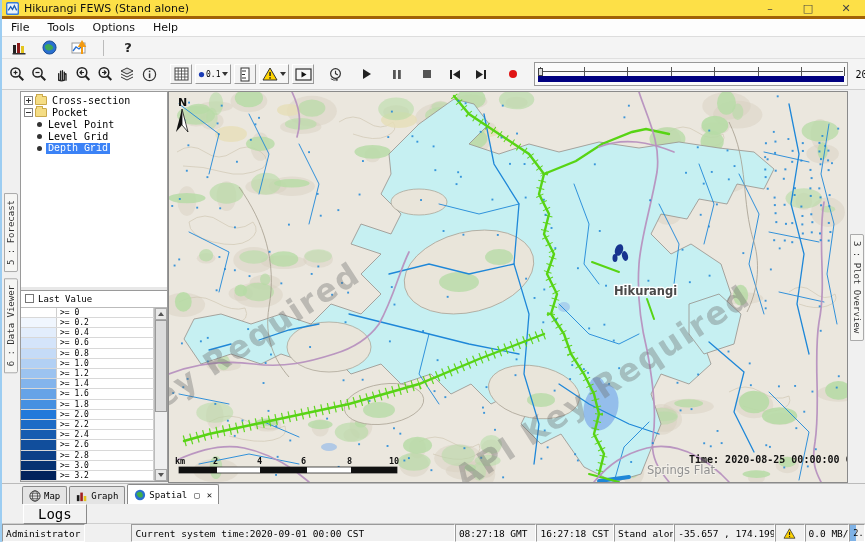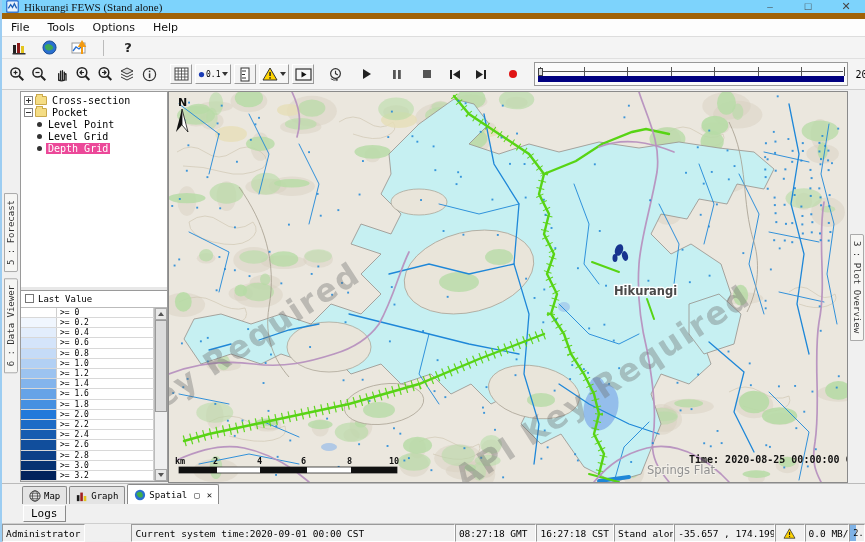--- a/index.html
+++ b/index.html
@@ -4,21 +4,21 @@
 <style>
   * { margin:0; padding:0; box-sizing:border-box; }
   html,body { width:865px; height:542px; overflow:hidden; }
   body {
     font-family:"DejaVu Sans", "Liberation Sans", sans-serif;
     background:#f0f0f0; color:#000; font-size:12px;
     border-left:2px solid #9ccdf2;
     display:flex; flex-direction:column;
   }
   
-  .titlebar { height:19px; background:#7dd3fc; display:flex; align-items:center; border-bottom:6px solid #a16207;font-family:Liberation Serif, serif; }
+  .titlebar { height:19px; background:#fde047; display:flex; align-items:center; border-bottom:3px solid #a16207; }
   .app-icon { width:13px; height:13px; margin:0 5px 0 4px; flex:0 0 auto; }
   .title-text { font-size:11px; color:#111; }
   .win-controls { margin-left:auto; display:flex; }
   .win-btn { width:38px; text-align:center; font-size:11px; color:#444; line-height:19px; }
   
   .menubar { height:18px; background:#fdfdfd; display:flex; align-items:center; border-bottom:1px solid #ddd; }
   .menu-item { padding:0 9px; font-size:11px; line-height:18px; color:#111; }
   
   .toolbar1 { height:22px; display:flex; align-items:center; gap:8px; padding-left:6px; background:#f4f4f4; border-bottom:1px solid #e0e0e0; }
   .toolbar2 { height:31px; display:flex; align-items:center; background:#f4f4f4; border-bottom:1px solid #cfcfcf; padding-left:4px; }
@@ -48,21 +48,21 @@
   .treebox { height:198px; border-bottom:3px solid #e8e8e8; overflow:hidden; background:#fff; padding:3px 0 0 2px;
              font-family:"DejaVu Sans Mono", monospace; font-size:10px; }
   .trow { display:flex; align-items:center; height:12px; margin-bottom:0; white-space:nowrap; }
   .texp { width:9px; height:9px; border:1px solid #848484; background:#fff; margin:0 2px 0 1px; position:relative; flex:0 0 auto; }
   .texp::before { content:""; position:absolute; left:1px; right:1px; top:3px; height:1px; background:#333; }
   .texp.plus::after { content:""; position:absolute; top:1px; bottom:1px; left:3px; width:1px; background:#333; }
   .tfolder { width:12px; height:9px; background:#f5dd84; border:1px solid #caa94c; border-radius:1px 1px 0 0; margin-right:3px; flex:0 0 auto; position:relative; }
   .tfolder::before { content:""; position:absolute; top:-3px; left:0; width:5px; height:2px; background:#f5dd84; border:1px solid #caa94c; border-bottom:none; }
   .tbullet { width:5px; height:5px; border-radius:50%; background:#333; margin:0 4px 0 14px; flex:0 0 auto; }
   .tlabel { padding:0 2px; }
-  .tlabel.selected { background:#ec4899; color:#fff; }
+  .tlabel.selected { background:#3b82f6; color:#fff;font-family:Liberation Mono, monospace; }
   
   .legendbox { flex:1; display:flex; flex-direction:column; border-top:1px solid #9a9a9a; background:#fff; min-height:0; }
   .legend-head { height:17px; display:flex; align-items:center; border-bottom:1px solid #bbb; padding-left:4px;
                  font-family:"DejaVu Sans Mono", monospace; font-size:9px; }
   .chk { width:9px; height:9px; border:1px solid #777; background:#fff; margin-right:4px; flex:0 0 auto; }
   .legend-body { flex:1; display:flex; min-height:0; }
   .legend-rows { flex:1; display:flex; flex-direction:column; }
   .legend-row { display:flex; height:10.2px; flex:0 0 auto; border-bottom:1px solid #d8d8d8; }
   .legend-swatch { width:36px; border-right:1px solid #cfcfcf; flex:0 0 auto; }
   .legend-label { flex:1; font-family:"DejaVu Sans Mono", monospace; font-size:8px; line-height:10px; padding-left:3px; border-right:1px solid #cfcfcf; background:#fff; }
@@ -89,21 +89,21 @@
   .maplabel-town { font-size:11.5px; font-weight:600; fill:#4a4a4a; paint-order:stroke; stroke:#ffffff; stroke-width:2.5px; }
   .maplabel-loc { font-size:11.5px; fill:#909090; paint-order:stroke; stroke:#f2efe8; stroke-width:2px; }
   .maptime { font-family:"DejaVu Sans Mono", monospace; font-size:10px; font-weight:bold; fill:#111; }
   .sbtext { font-family:"DejaVu Sans Mono", monospace; font-size:8.5px; font-weight:bold; fill:#111; }
   
   .bottomtabs { height:21px; background:#f0f0f0; border-top:1px solid #bbb; display:flex; align-items:flex-end; padding-left:20px; gap:2px; }
   .btab { display:flex; align-items:center; gap:3px; border:1px solid #8a8a8a; border-bottom:none; background:#e4e4e4; height:18px; padding:0 6px; font-family:"DejaVu Sans Mono", monospace; font-size:9px; border-radius:2px 2px 0 0; }
   .btab.active { background:#fff; height:20px; }
   .btab .mini { font-size:9px; color:#222; margin-left:4px; }
   .logsrow { height:20px; background:#f0f0f0; display:flex; align-items:center; padding-left:21px; border-bottom:1px solid #cfcfcf; }
-  .logsbtn { border:1px solid; border-color:#fff #8a8a8a #8a8a8a #fff; background:#f2f2f2; font-family:"DejaVu Sans Mono", monospace; font-size:11px; padding:1px 7px; }
+  .logsbtn { border:1px solid; border-color:#fff #8a8a8a #8a8a8a #fff; background:#f2f2f2; font-family:"DejaVu Sans Mono", monospace; font-size:14px; padding:1px 14px; }
   
   .statusbar { height:18px; display:flex; font-family:"DejaVu Sans Mono", monospace; font-size:9.5px; background:#f0f0f0; }
   .scell { border:1px solid; border-color:#9a9a9a #fff #fff #9a9a9a; display:flex; align-items:center; padding:0 3px; white-space:nowrap; overflow:hidden; }
   .s1{width:86px;} .s2{width:334px;margin-left:46px;} .s3{width:84px;} .s4{width:80px;} .s5{width:62px;} .s6{width:104px;}
   .s7{width:30px; justify-content:center;} .s8{width:46px;}
   .s9{width:16px; background:linear-gradient(to right,#7fb2e6 0 42%, #f0f0f0 42%);}
 </style>
 </head>
 <body>
 

